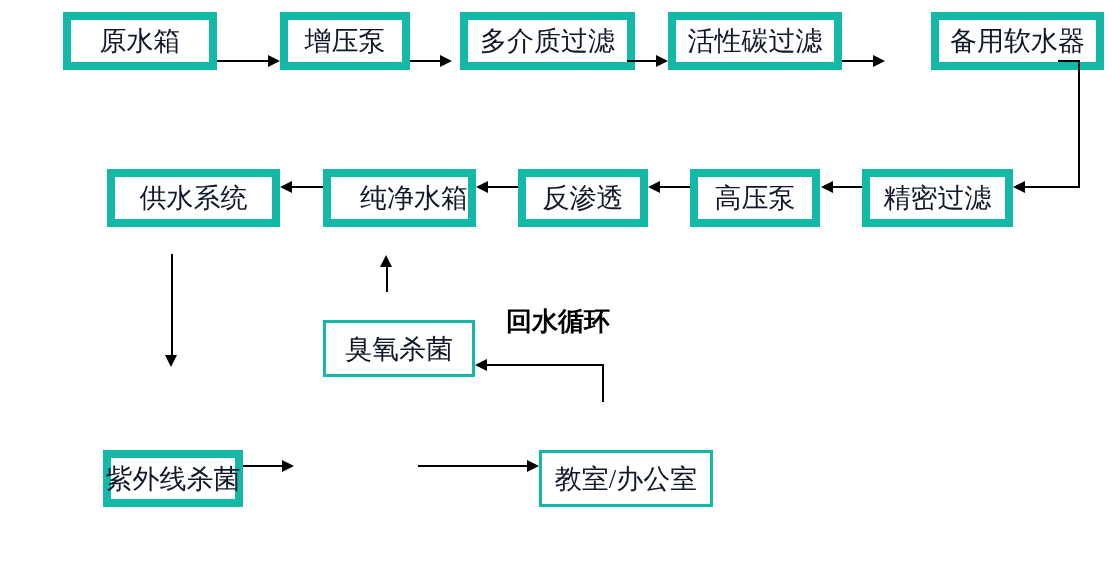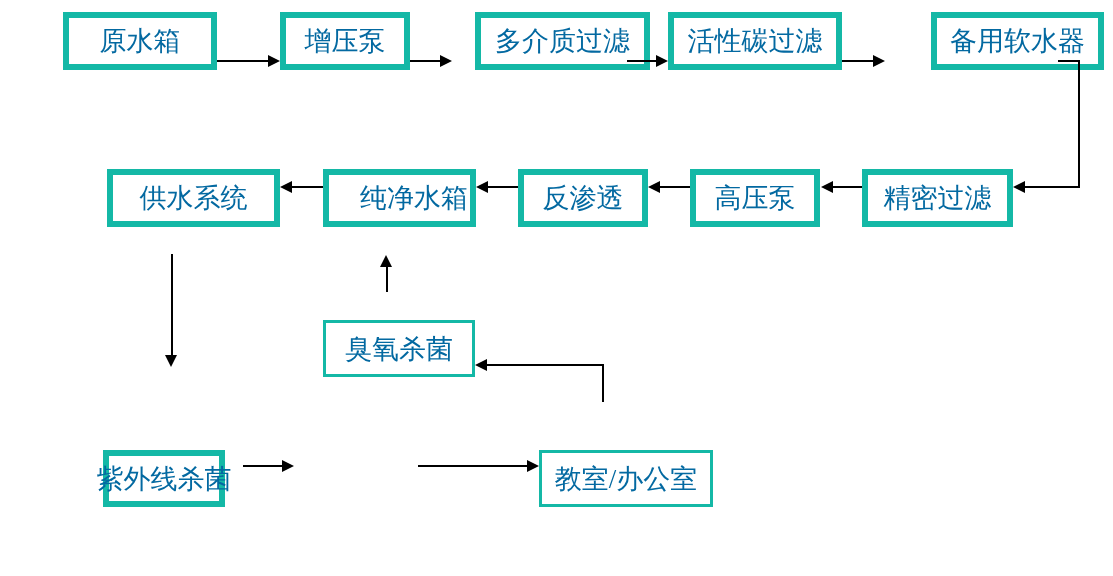--- a/index.html
+++ b/index.html
@@ -7,27 +7,27 @@
     position: relative;
     width: 1113px;
     height: 576px;
     background: #ffffff;
     overflow: hidden;
     font-family: "Liberation Serif", serif;
   }
   .box {
     position: absolute;
     box-sizing: border-box;
-    border: 6px solid #14b8a6;
+    border: 8px solid #14b8a6;
     background: #fff;
     display: flex;
     align-items: center;
     justify-content: center;
     font-size: 27px;
-    color: #0369a1;
+    color: #0f172a;
     white-space: nowrap;
   }
   .box.thick { border-width: 3px; }
   .hl { position: absolute; height: 2px; background: #000; }
   .vl { position: absolute; width: 2px; background: #000; }
   .ah { position: absolute; width: 0; height: 0; }
   .ah-r { border-top: 6px solid transparent; border-bottom: 6px solid transparent; border-left: 12px solid #000; }
   .ah-l { border-top: 6px solid transparent; border-bottom: 6px solid transparent; border-right: 12px solid #000; }
   .ah-d { border-left: 6px solid transparent; border-right: 6px solid transparent; border-top: 12px solid #000; }
   .ah-u { border-left: 6px solid transparent; border-right: 6px solid transparent; border-bottom: 12px solid #000; }
@@ -36,33 +36,33 @@
     font-family: "Liberation Sans", sans-serif;
     font-weight: bold;
     font-size: 26px;
     color: #000;
     white-space: nowrap;
   }
 
   
   #n-raw        { left: 63px;  top: 12px; width: 154px; height: 58px; }
   #n-booster    { left: 280px; top: 12px; width: 130px; height: 58px; }
-  #n-multimedia { left: 475px; top: 12px; width: 175px; height: 58px; }
+  #n-multimedia { left: 460px; top: 12px; width: 175px; height: 58px; }
   #n-carbon     { left: 668px; top: 12px; width: 174px; height: 58px; }
   #n-softener   { left: 885px; top: 12px; width: 173px; height: 58px; margin-left: 46px; }
   
   #n-supply     { left: 107px; top: 169px; width: 173px; height: 58px; }
   #n-puretank   { left: 323px; top: 169px; width: 153px; height: 58px; padding-left: 29px; }
   #n-ro         { left: 518px; top: 169px; width: 130px; height: 58px; }
   #n-hppump     { left: 690px; top: 169px; width: 130px; height: 58px; }
   #n-precision  { left: 862px; top: 169px; width: 151px; height: 58px; }
   
   #n-ozone      { left: 323px; top: 320px; width: 152px; height: 57px; }
   
-  #n-uv         { left: 103px; top: 450px; width: 122px; height: 57px; }
+  #n-uv         { left: 103px; top: 450px; width: 140px; height: 57px; }
   #n-network    { left: 294px; top: 450px; width: 124px; height: 57px; }
   #n-classroom  { left: 539px; top: 450px; width: 174px; height: 57px; }
 
   
   #e1-l { left: 217px; top: 60px; width: 52px; }  #e1-h { left: 268px; top: 55px; }
   #e2-l { left: 410px; top: 60px; width: 31px; }  #e2-h { left: 440px; top: 55px; }
   #e3-l { left: 627px; top: 60px; width: 30px; }  #e3-h { left: 656px; top: 55px; }
   #e4-l { left: 842px; top: 60px; width: 32px; }  #e4-h { left: 873px; top: 55px; }
   
   #e5-a { left: 1058px; top: 60px;  width: 22px; }
@@ -104,20 +104,21 @@
   <div class="box" id="n-puretank">纯净水箱</div>
   <div class="box" id="n-ro">反渗透</div>
   <div class="box" id="n-hppump">高压泵</div>
   <div class="box" id="n-precision">精密过滤</div>
 
   <div class="box thick" id="n-ozone">臭氧杀菌</div>
 
   <div class="box" id="n-uv">紫外线杀菌</div>
   <div class="box thick" id="n-classroom">教室/办公室</div>
 
+  <div class="floating-label" id="return-label">回水循环</div>
 
   <div class="hl" id="e1-l"></div>
   <div class="ah ah-r" id="e1-h"></div>
   <div class="hl" id="e2-l"></div>
   <div class="ah ah-r" id="e2-h"></div>
   <div class="hl" id="e3-l"></div>
   <div class="ah ah-r" id="e3-h"></div>
   <div class="hl" id="e4-l"></div>
   <div class="ah ah-r" id="e4-h"></div>
 

